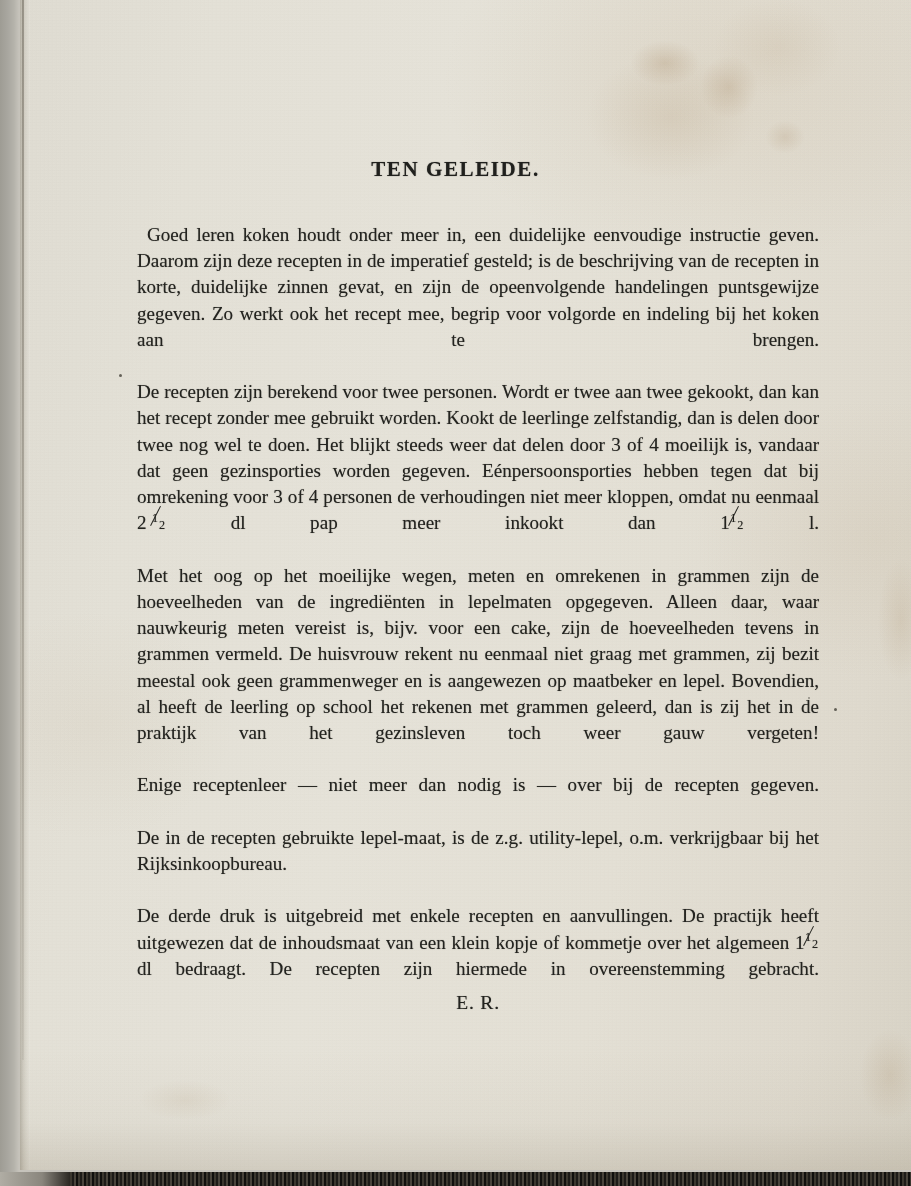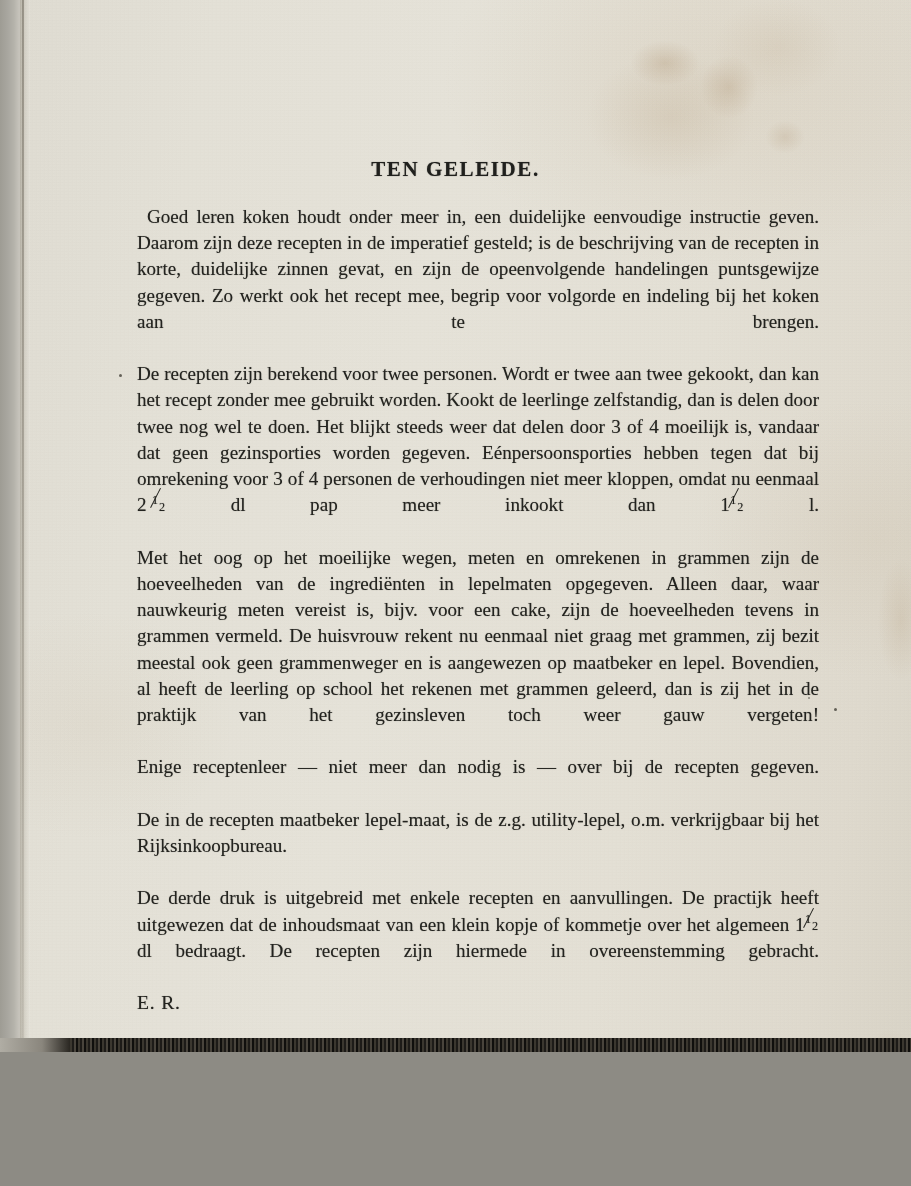--- a/index.html
+++ b/index.html
@@ -5,21 +5,21 @@
 <style>
   html, body {
     margin: 0;
     padding: 0;
     background: #8d8b84;
   }
 
   .scan {
     position: relative;
     width: 911px;
-    height: 1052px;
+    height: 1186px;
     overflow: hidden;
     background: #ef4444;
     font-family: "Liberation Serif", "DejaVu Serif", serif;
   }
 
   
   .bed {
     position: absolute;
     inset: 0;
     background:
@@ -138,21 +138,21 @@
     font-size: 21px;
     letter-spacing: 1.6px;
     color: #20201d;
     font-family: "Liberation Serif", "DejaVu Serif", serif;
     text-shadow: 0 0 1.1px rgba(30,30,26,0.55);
   }
 
   .body-block {
     position: absolute;
     left: 137px;
-    top: 204px;
+    top: 222px;
     width: 682px;
     color: #23231f;
     font-size: 19.1px;
     line-height: 26.2px;
     text-align: justify;
     text-justify: inter-word;
     text-shadow: 0 0 1.0px rgba(35,35,30,0.45);
   }
 
   .body-block p {
@@ -169,21 +169,21 @@
 
   .indent1 { text-indent: 10px; }
 
   .gap-before { margin-top: 26px !important; }
 
   .signature {
     position: absolute;
     left: 137px;
     width: 682px;
     top: 992px;
-    text-align: left;
+    text-align: center;
     font-size: 19.6px;
     letter-spacing: 0.8px;
     color: #23231f;
     text-shadow: 0 0 1.0px rgba(35,35,30,0.45);
   }
 
   
   .frac {
     display: inline-block;
     position: relative;
@@ -271,21 +271,21 @@
   <div class="body-block">
 
     <p class="indent1"><span>Goed leren koken houdt onder meer in, een duidelijke eenvoudige instructie geven. Daarom zijn deze recepten in de imperatief gesteld; is de beschrijving van de recepten in korte, duidelijke zinnen gevat, en zijn de opeenvolgende handelingen puntsgewijze gegeven. Zo werkt ook het recept mee, begrip voor volgorde en indeling bij het koken aan te brengen.</span></p>
 
     <p><span>De recepten zijn berekend voor twee personen. Wordt er twee aan twee gekookt, dan kan het recept zonder mee gebruikt worden. Kookt de leerlinge zelfstandig, dan is delen door twee nog wel te doen. Het blijkt steeds weer dat delen door 3 of 4 moeilijk is, vandaar dat geen gezinsporties worden gegeven. Eénpersoonsporties hebben tegen dat bij omrekening voor 3 of 4 personen de verhoudingen niet meer kloppen, omdat nu eenmaal </span><span class="frac"><span style="position:static;font-size:1em;">2</span></span><span class="frac" style="width:14px;"><span class="num">1</span><span class="bar"></span><span class="den">2</span></span><span> dl pap meer inkookt dan </span><span class="frac" style="width:10px;"><span style="position:static;font-size:1em;">1</span></span><span class="frac" style="width:14px;"><span class="num">1</span><span class="bar"></span><span class="den">2</span></span><span> l.</span></p>
 
     <p><span>Met het oog op het moeilijke wegen, meten en omrekenen in grammen zijn de hoeveelheden van de ingrediënten in lepelmaten opgegeven. Alleen daar, waar nauwkeurig meten vereist is, bijv. voor een cake, zijn de hoeveelheden tevens in grammen vermeld. De huisvrouw rekent nu eenmaal niet graag met grammen, zij bezit meestal ook geen grammenweger en is aangewezen op maatbeker en lepel. Bovendien, al heeft de leerling op school het rekenen met grammen geleerd, dan is zij het in de praktijk van het gezinsleven toch weer gauw vergeten!</span></p>
 
     <p><span>Enige receptenleer — niet meer dan nodig is — over bij de recepten gegeven.</span></p>
 
-    <p><span>De in de recepten maatbeker lepel-maat, is de z.g. utility-lepel, o.m. verkrijgbaar bij het Rijksinkoopbureau.</span></p>
+    <p><span>De in de recepten gebruikte lepel-maat, is de z.g. utility-lepel, o.m. verkrijgbaar bij het Rijksinkoopbureau.</span></p>
 
 
     <p><span>De derde druk is uitgebreid met enkele recepten en aanvullingen. De practijk heeft uitgewezen dat de inhoudsmaat van een klein kopje of kommetje over het algemeen </span><span class="frac" style="width:10px;"><span style="position:static;font-size:1em;">1</span></span><span class="frac" style="width:14px;"><span class="num">1</span><span class="bar"></span><span class="den">2</span></span><span> dl bedraagt. De recepten zijn hiermede in overeenstemming gebracht.</span></p>
 
   </div>
 
   <div class="signature">E. R.</div>
 
   <div class="speck s1"></div>
   <div class="speck s2"></div>

